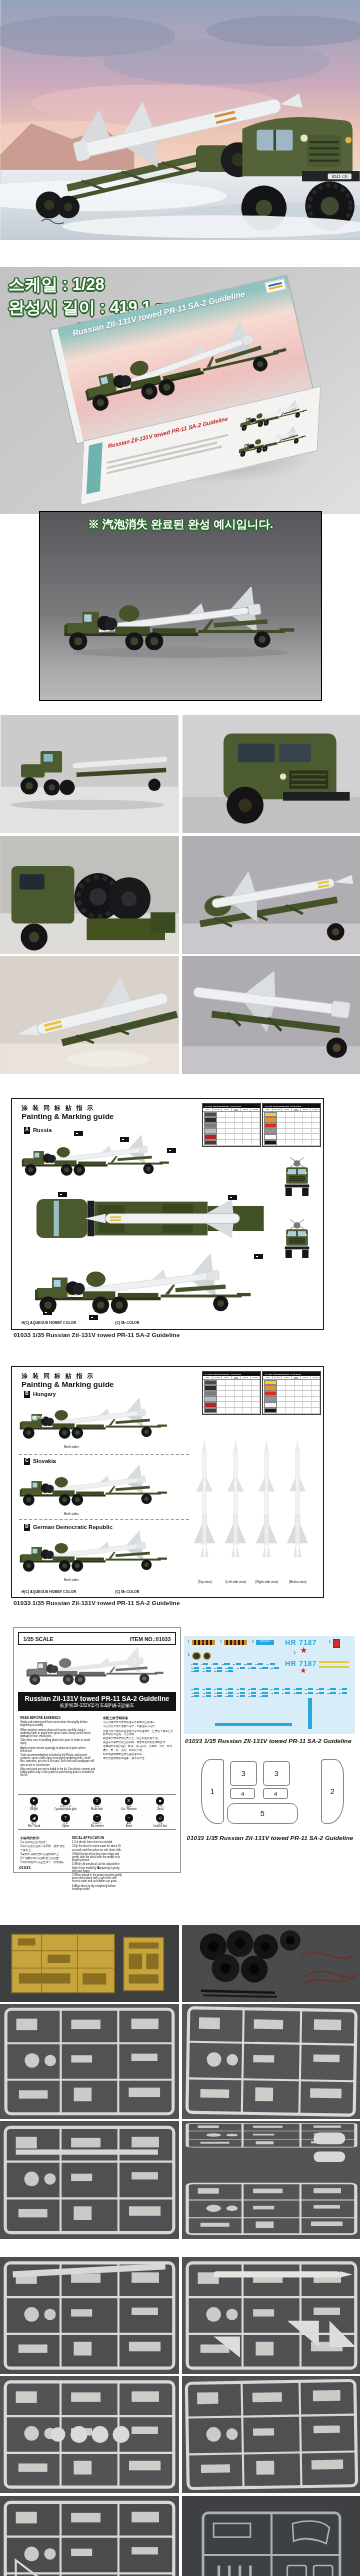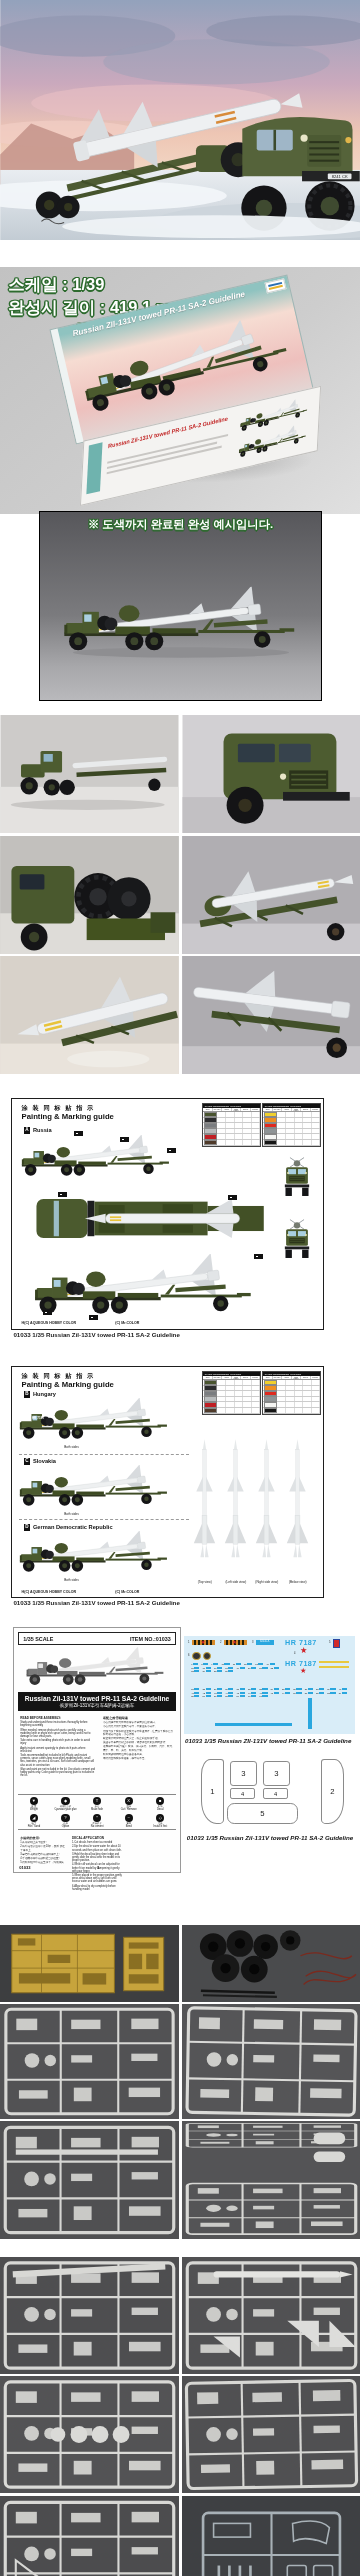--- a/index.html
+++ b/index.html
@@ -238,21 +238,21 @@
         <circle cx="640" cy="400" r="18" fill="#3f4a30"></circle>
       <circle cx="640" cy="400" r="40" fill="none" stroke="#26272a" stroke-width="8" stroke-dasharray="8 7"></circle>
       <circle cx="512" cy="404" r="44" fill="#141416"></circle>
         <circle cx="512" cy="404" r="16" fill="#3f4a30"></circle>
       <ellipse cx="420" cy="440" rx="300" ry="22" fill="#eef2f6" opacity=".95"></ellipse>
       <path d="M80,430 q10,-10 20,0 q10,8 24,2" stroke="#4a4a4a" stroke-width="2" fill="none"></path>
     </svg>
   </div>
 
   <div class="abs" style="left:0;top:267px;width:361px;height:247px;background:linear-gradient(140deg,#c2c2c2,#cdcdcd 55%,#e0e0e0)">
-    <div class="otxt abs" style="left:8.2px;top:7.2px;font-size:16.5px">스케일 :  1/39</div>
+    <div class="otxt abs" style="left:8.2px;top:7.2px;font-size:16.5px">스케일 :  1/28</div>
     <div class="otxt abs" style="left:8.2px;top:30px;font-size:16.5px">완성시 길이 : 419.1 mm</div>
     <div class="otxt abs" style="left:76px;top:53px;font-size:16.5px">폭 : 82.6 mm</div>
     <div class="abs" style="left:77px;top:170px;width:237px;height:46px;background:radial-gradient(ellipse,rgba(0,0,0,.22),transparent 70%)"></div>
     <div class="abs" style="left:67px;top:31px;width:258px;height:185px;transform:rotate(-13deg)">
       <div class="abs" style="left:0;top:0;width:242px;height:116px;border:0.5px solid #9fb6b4;
            background:linear-gradient(180deg,#8fc3c0 0,#8fc3c0 6%,#f6dcd2 30%,#eec0bd 72%,#e3d6d4 100%)">
         <div class="abs" style="left:0;top:0;width:7.2px;height:100%;background:#eef3f2"></div>
         <div class="abs" style="right:3.1px;top:2.1px;width:17.5px;height:9.3px;background:#fff;border:0.5px solid #cbd2d0">
           <div class="abs" style="left:1.5px;top:1.5px;width:14.4px;height:2.6px;background:#2a6fb4"></div>
           <div class="abs" style="left:1.5px;top:5.2px;width:14.4px;height:2.1px;background:#e8b32a"></div>
@@ -274,21 +274,21 @@
           </svg>
         <svg class="abs" style="left:160px;top:31px" width="72" height="23" viewBox="0 0 560 170">
             <use href="#rig"></use>
           </svg>
       </div>
     </div>
   </div>
 
   <div class="abs" style="left:39px;top:511px;width:281px;height:188px;border:0.5px solid #000;
        background:linear-gradient(180deg,#57575b,#7b7b7e 55%,#a7a7aa 82%,#b9b9bc)">
-    <div class="otxt abs" style="left:0;top:5.2px;width:100%;text-align:center;font-size:11.3px">※ 도색까지 완료된 완성 예시입니다.</div>
+    <div class="otxt abs" style="left:0;top:5.2px;width:100%;text-align:center;font-size:11.3px">※ 汽泡消失 완료된 완성 예시입니다.</div>
     <ellipse></ellipse>
     <svg class="abs" style="left:19.6px;top:67px" width="242" height="89" viewBox="0 0 560 170">
       <ellipse cx="280" cy="152" rx="250" ry="12" fill="#8e8e91"></ellipse>
       <use href="#rig"></use>
     </svg>
   </div>
 
   <div class="gcell" style="left:0;top:715px;width:179px;height:118px">
     <svg viewBox="0 0 347 230">
       <rect width="347" height="230" fill="#cdcbc9"></rect>

